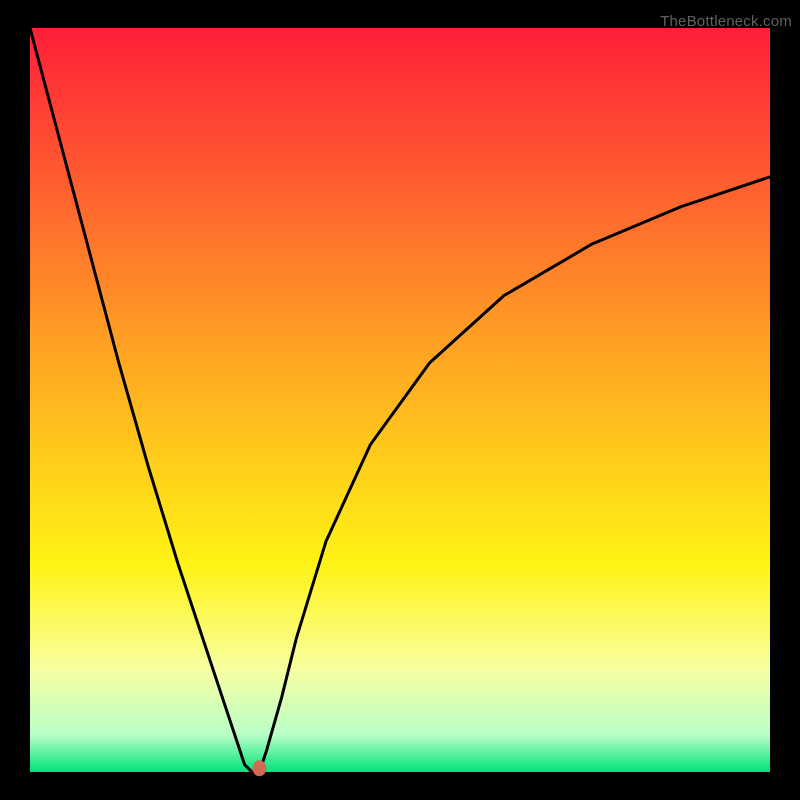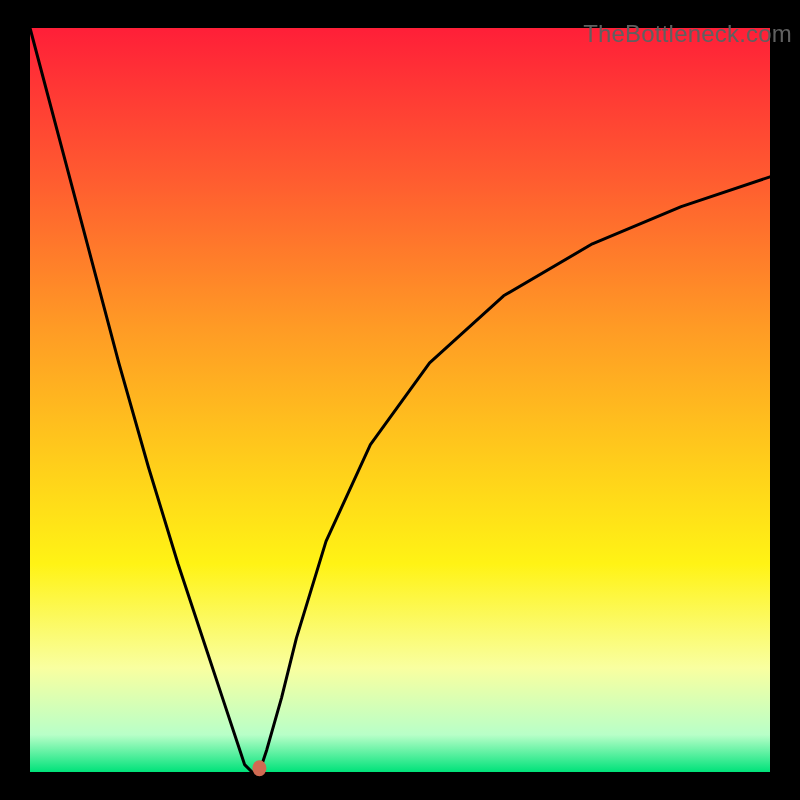--- a/index.html
+++ b/index.html
@@ -12,23 +12,23 @@
     font-family: Arial, Helvetica, sans-serif;
   }
   .container {
     position: relative;
     width: 800px;
     height: 800px;
     background: #000;
   }
   .watermark {
     position: absolute;
-    top: 20px;
+    top: 12px;
     right: 8px;
-    font-size: 24px;
+    font-size: 15px;
     font-weight: 500;
     color: #606060;
     letter-spacing: 0.2px;
     z-index: 5;
   }
   svg.plot {
     position: absolute;
     left: 0;
     top: 0;
     width: 800px;

